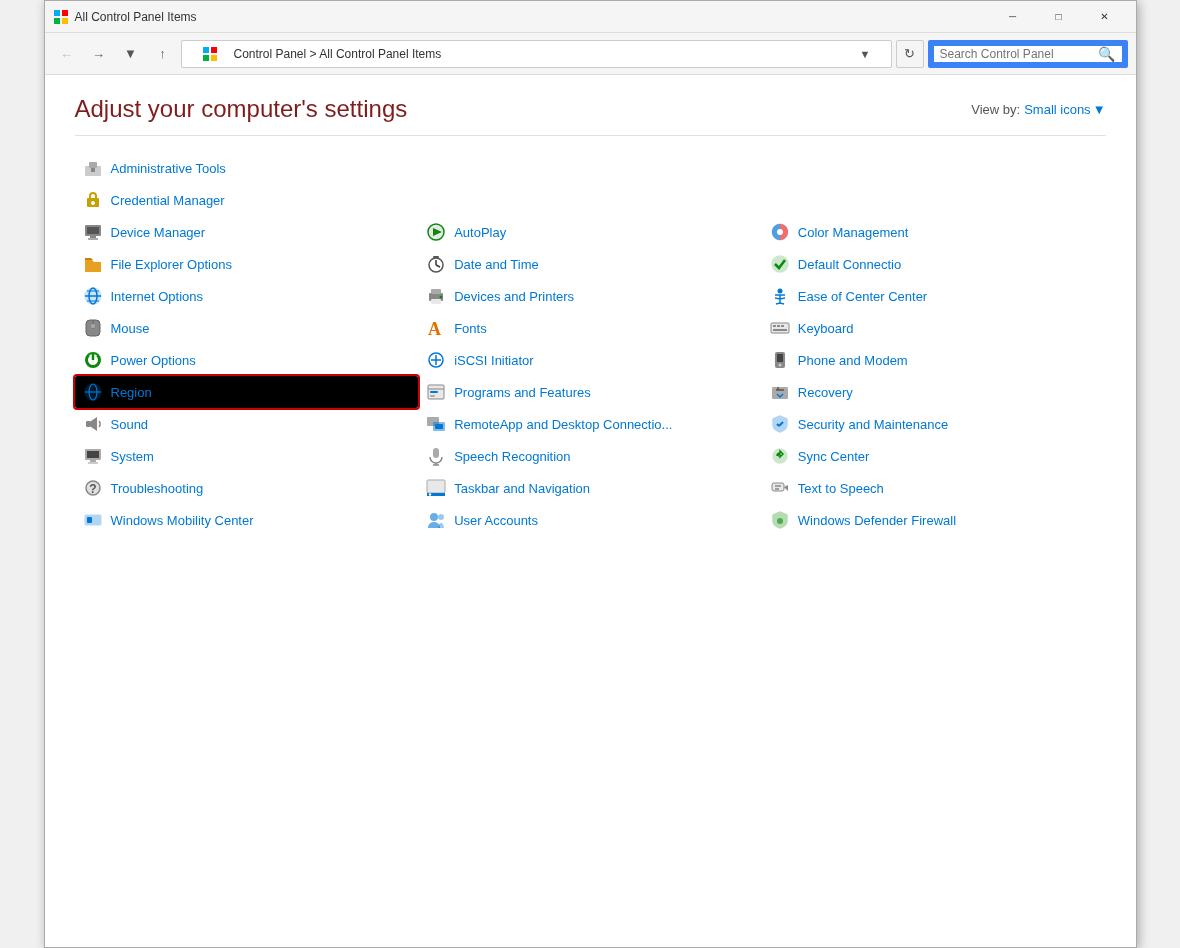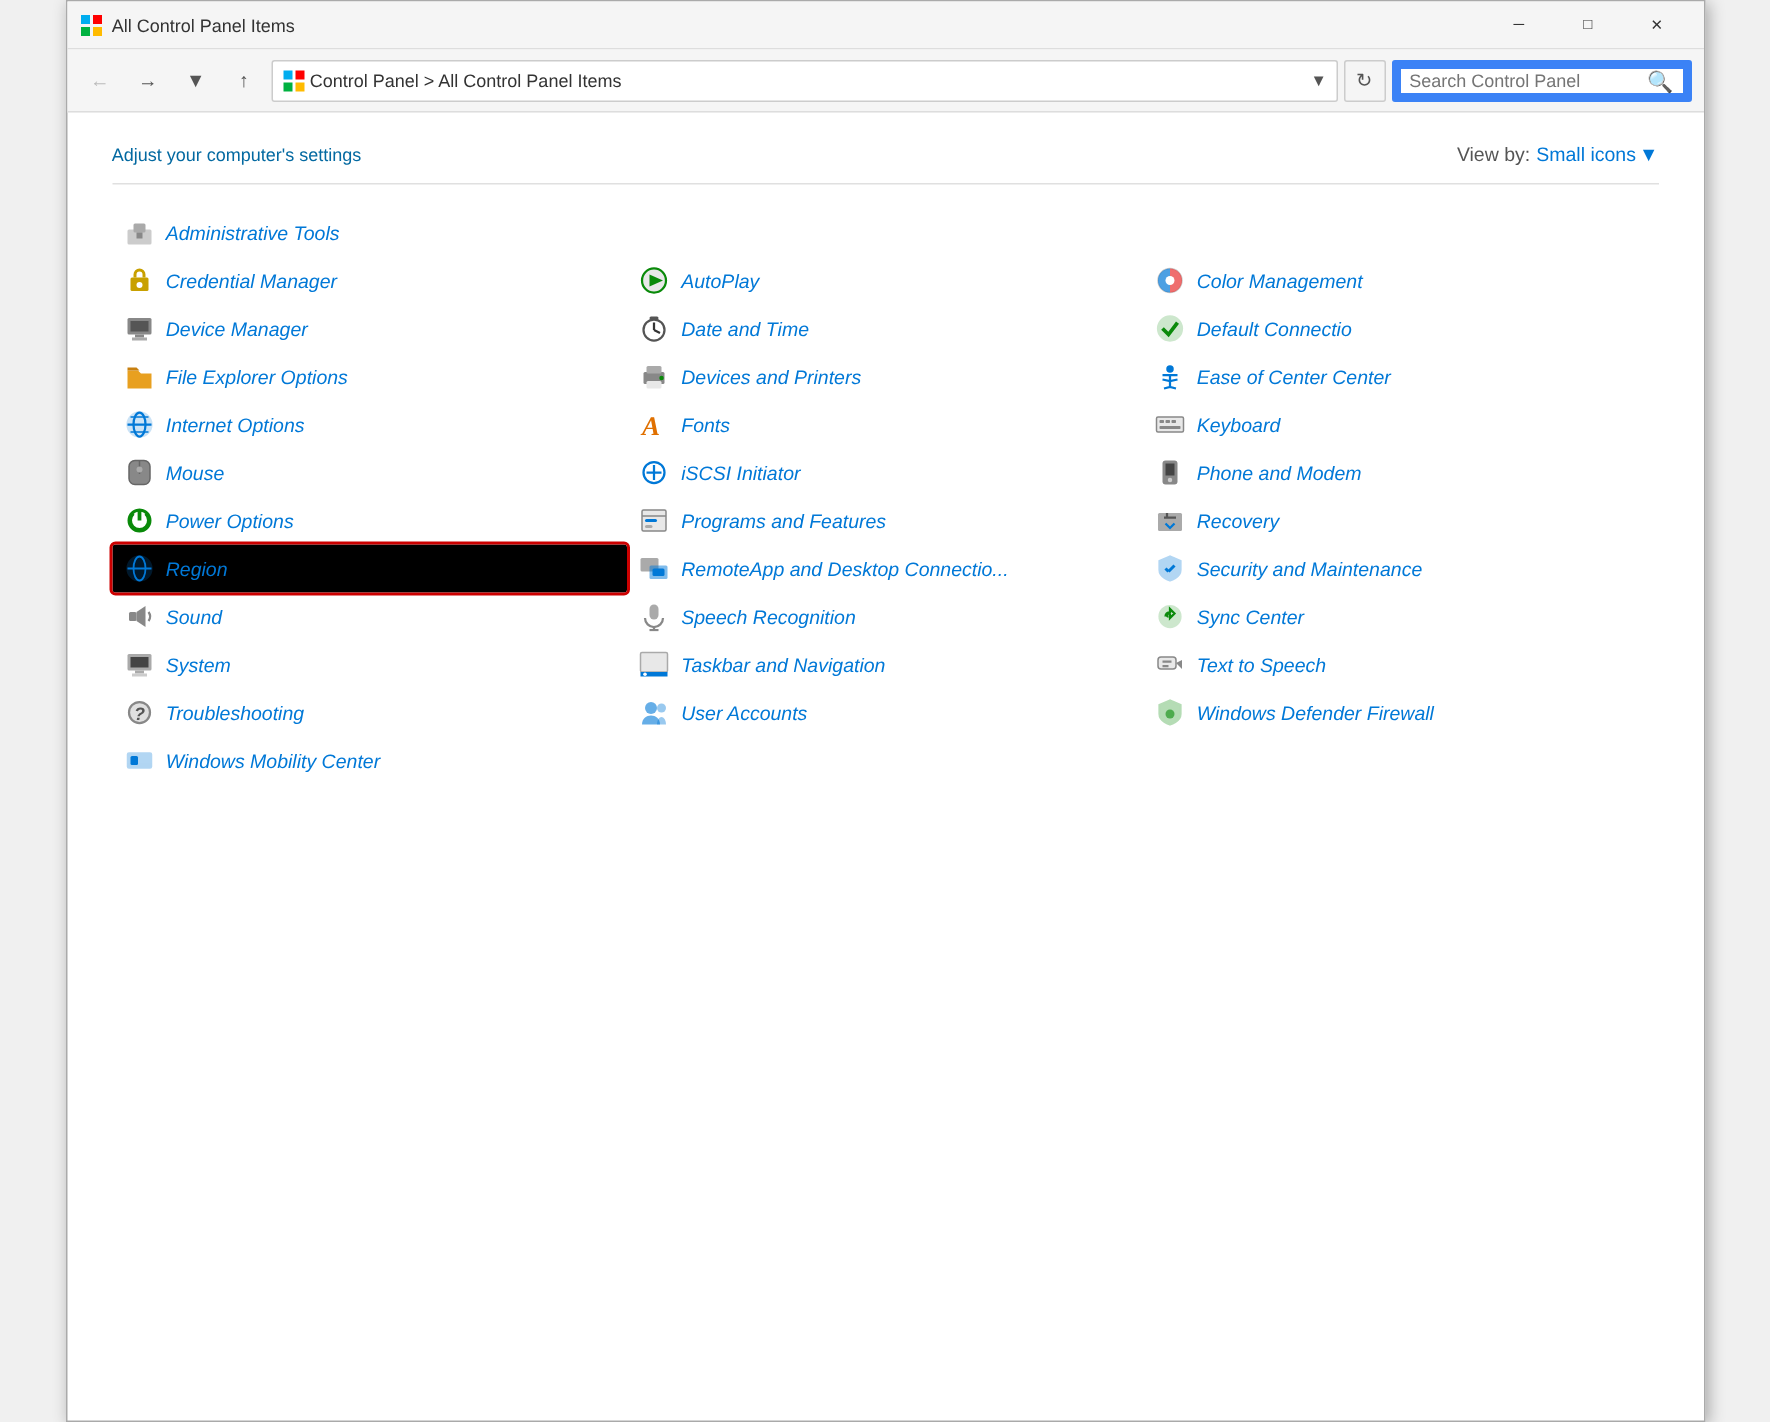--- a/index.html
+++ b/index.html
@@ -68,22 +68,22 @@
     }
     .nav-btn.disabled { color: #bbb; cursor: default; }
     .address-bar {
       flex: 1;
       height: 28px;
       border: 1px solid #ccc;
       border-radius: 2px;
       background: #fff;
       display: flex;
       align-items: center;
-      padding: 0 6px;
-      gap: 3px;
+      padding: 0 20px;
+      gap: 16px;
     }
     .address-text {
       font-size: 12px;
       color: #333;
       flex: 1;
     }
     .address-arrow {
       color: #555; font-size: 11px; cursor: pointer;
     }
     .refresh-btn {
@@ -112,22 +112,22 @@
     }
     .content-header {
       display: flex;
       justify-content: space-between;
       align-items: center;
       margin-bottom: 16px;
       padding-bottom: 12px;
       border-bottom: 1px solid #e0e0e0;
     }
     .content-title {
-      font-size: 12px;
-      color: #0369a1;
+      font-size: 24px;
+      color: #7f1d1d;
       font-weight: normal;
     }
     .view-by {
       font-size: 13px;
       color: #555;
       display: flex; align-items: center; gap: 4px;
     }
     .view-by-link {
       color: #0078d7; cursor: pointer; font-size: 13px;
       display: flex; align-items: center; gap: 2px;
@@ -210,21 +210,21 @@
       <h1 class="content-title">Adjust your computer's settings</h1>
       <div class="view-by">
         <span>View by:</span>
         <span class="view-by-link">
           <span>Small icons</span>
           <span>▼</span>
         </span>
       </div>
     </div>
 
-    <div class="items-grid" id="items-container" style="display: flex; align-items: center; gap: 0px; font-style: italic;">
+    <div class="items-grid" id="items-container" style="display: flex; align-items: flex-end; gap: 0px;">
     <div style="flex: 1 1 0%;">
           <div class="control-item">
             <span class="item-icon">
               <svg width="20" height="20" viewBox="0 0 20 20">
                 <rect x="2" y="8" width="16" height="10" fill="#ccc" rx="1"></rect>
                 <rect x="6" y="4" width="8" height="6" fill="#aaa" rx="1"></rect>
                 <rect x="8" y="10" width="4" height="4" fill="#888"></rect>
               </svg>
             </span>
             <span class="item-label">Administrative Tools</span>

